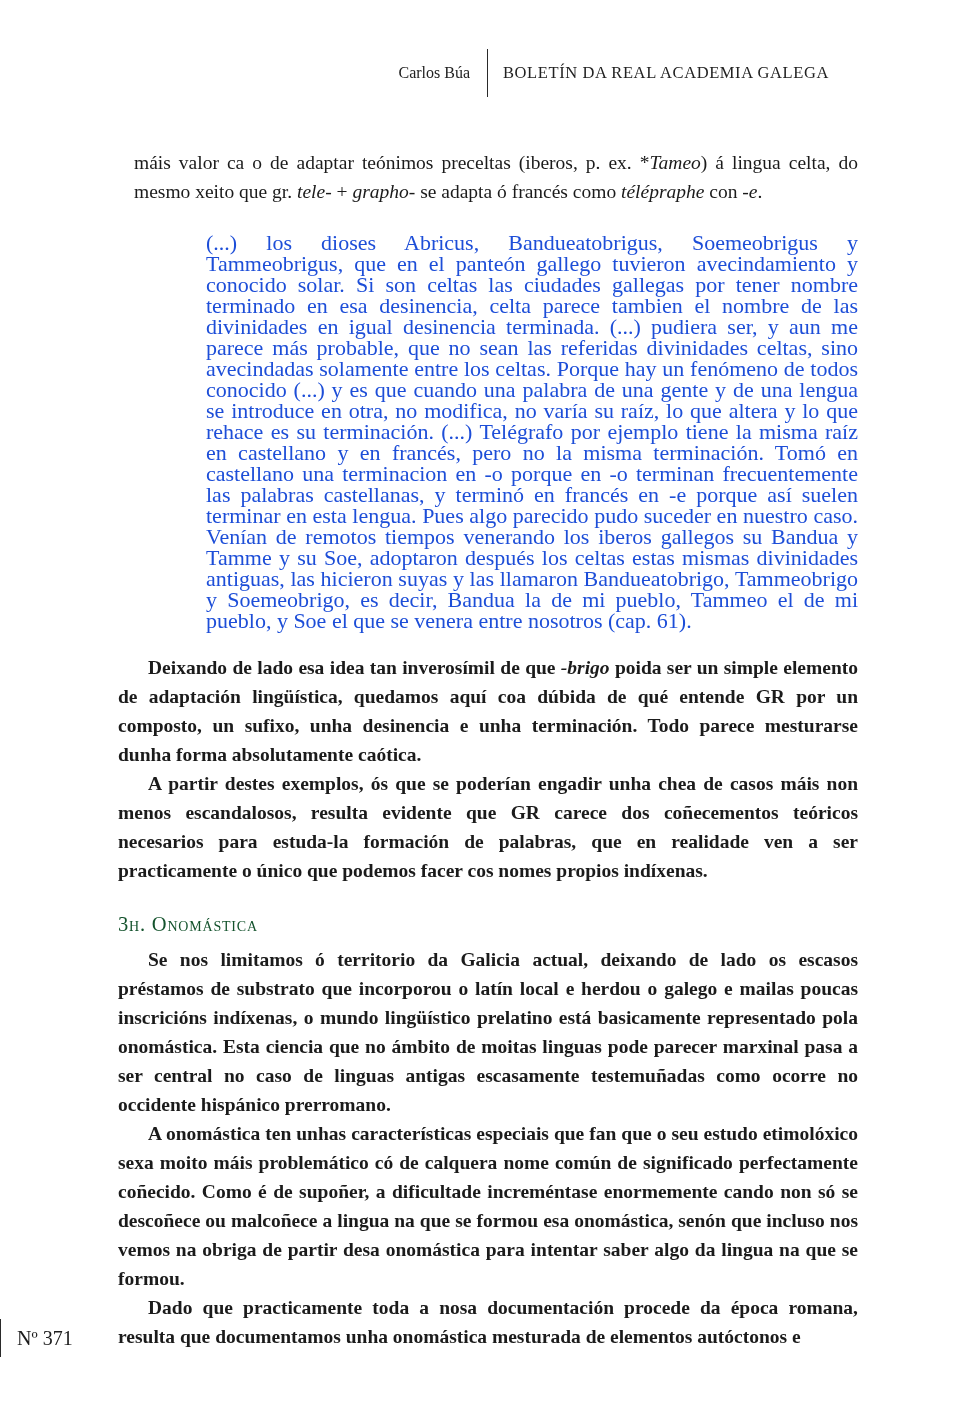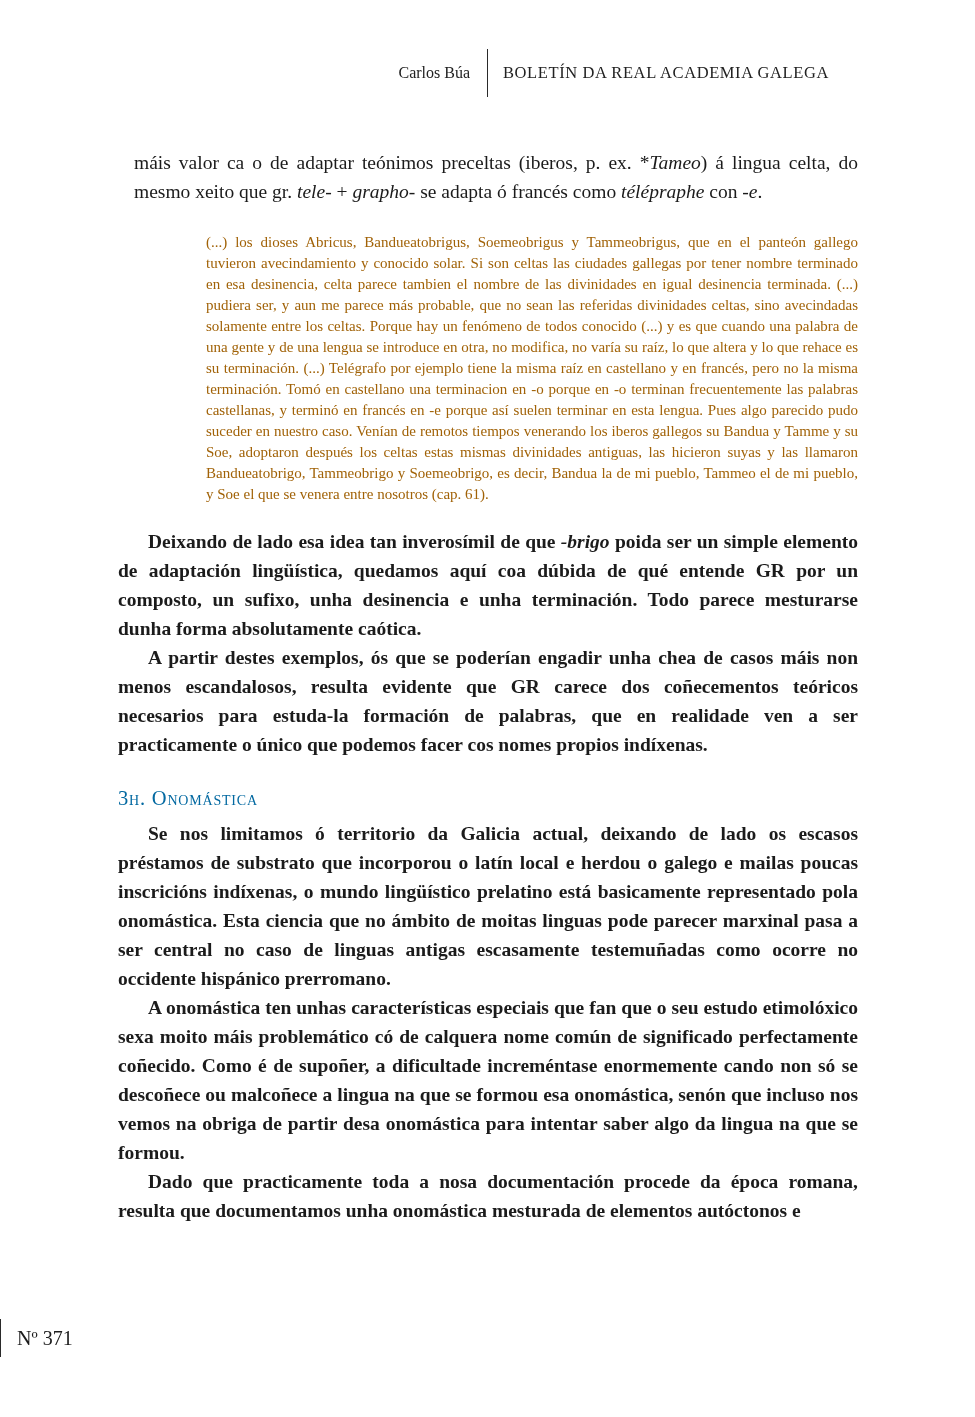--- a/index.html
+++ b/index.html
@@ -50,34 +50,34 @@
     font-size: 19.5px;
     line-height: 29px;
     text-align: justify;
     color: #1b1b1b;
   }
   .body-para.indent { text-indent: 30px; font-weight: bold; }
   .opening { margin-top: 148px; margin-left: 16px; }
   .block-quote {
     margin-top: 26px;
     margin-left: 88px;
-    font-size: 15px;
+    font-size: 22px;
     line-height: 21px;
     text-align: justify;
-    color: #a16207;
+    color: #1d4ed8;
   }
   .after-quote { margin-top: 22px; }
   .section-heading {
     margin-top: 28px;
     margin-bottom: 9px;
     font-size: 20.5px;
     font-variant: small-caps;
     letter-spacing: 0.8px;
     font-weight: normal;
-    color: #0369a1;
+    color: #14532d;
   }
   i { font-style: italic; }
   
   .page-footer {
     position: absolute;
     top: 1318px; left: 0; right: 0;
     display: flex;
     align-items: center;
     height: 40px;
   }

